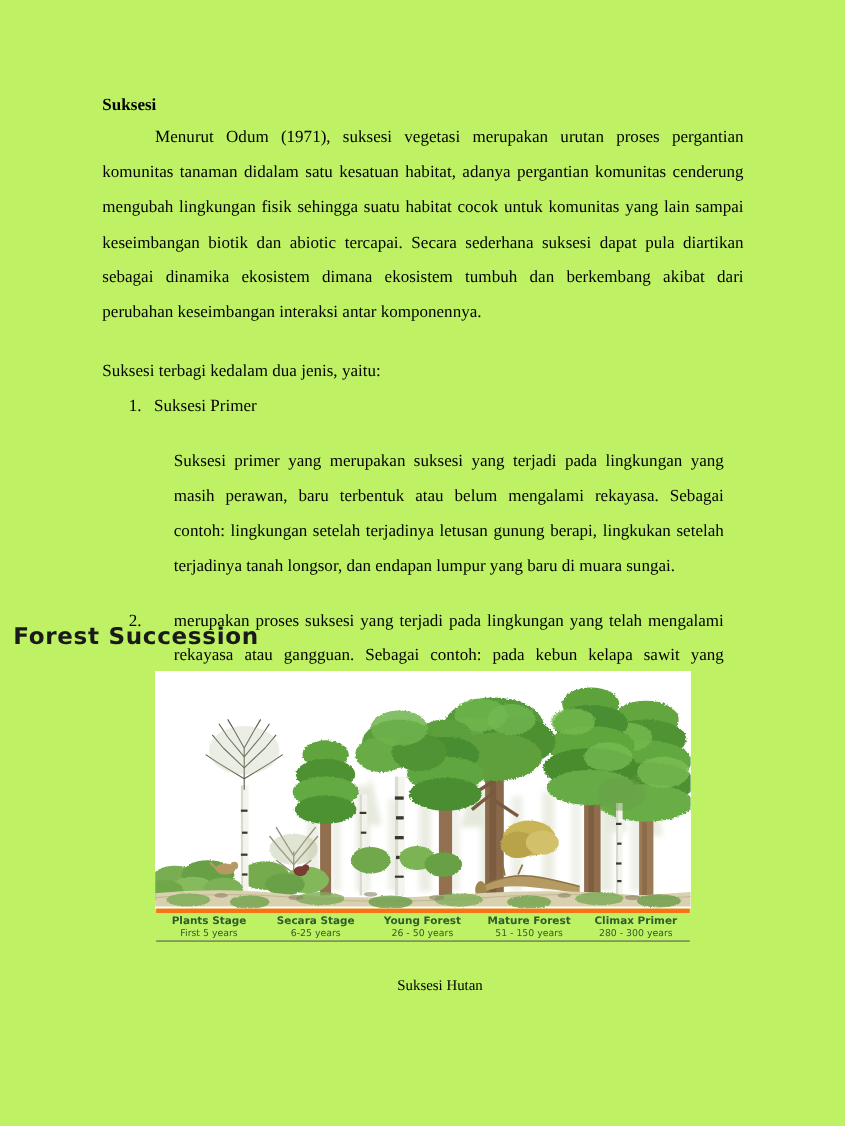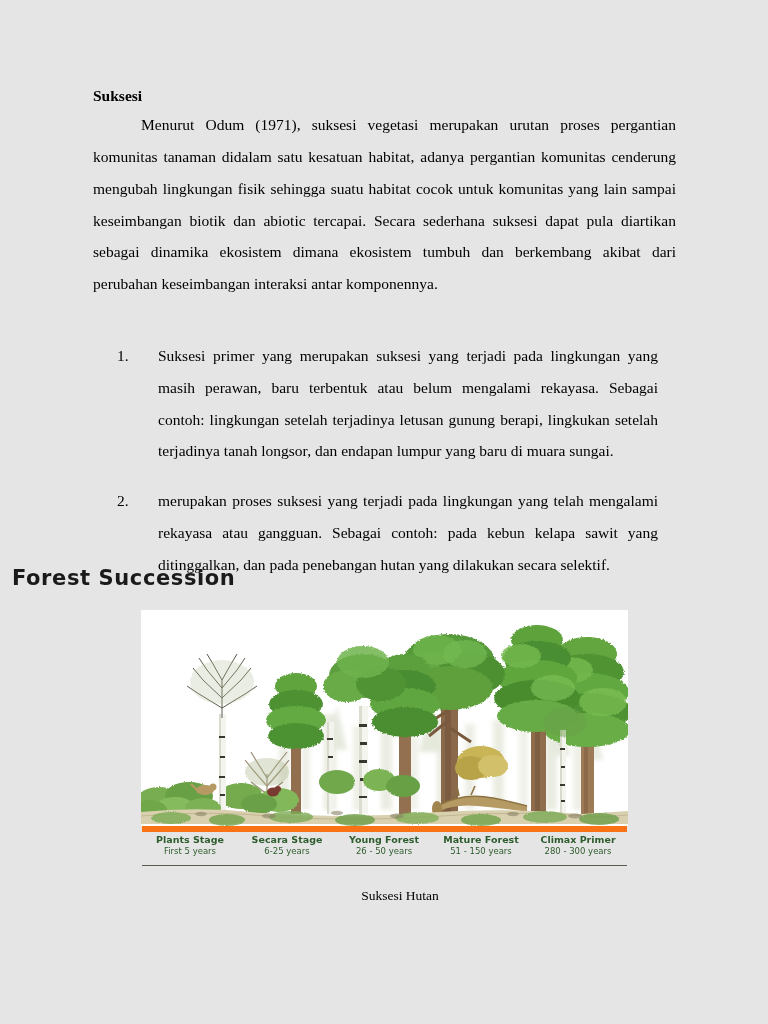--- a/index.html
+++ b/index.html
@@ -14,21 +14,21 @@
     overflow: hidden;
     font-family: "Liberation Serif", "DejaVu Serif", serif;
     color: #000000;
   }
 
   .page {
     position: absolute;
     left: 0; top: 0;
     width: 768px;
     height: 1024px;
-    background: #e5e5e5;
+    background: #bef264;
   }
 
   .content {
     position: absolute;
     left: 93px;
     top: 86px;
     width: 583px;
   }
 
   .section-heading {
@@ -118,23 +118,23 @@
   }
 
   .scene svg { display: block; }
 
   
   .stage-band {
     position: absolute;
     left: 1px;
     top: 216px;
     width: 485px;
-    border-top: 6px solid #f97316;
+    border-top: 4px solid #f97316;
     border-bottom: 1px solid #5a5a52;
-    height: 40px;
+    height: 30px;
     display: flex;
     box-sizing: border-box;
   }
   .stage-cell {
     flex: 1 1 0;
     text-align: center;
     font-family: "DejaVu Sans", sans-serif;
     color: #2d5c2d;
     padding-top: 2px;
     box-sizing: border-box;
@@ -168,24 +168,26 @@
 <div class="page">
 
   <div class="content">
 
     <div class="section-heading">Suksesi</div>
 
     <p class="body-text indented">Menurut Odum (1971), suksesi vegetasi merupakan urutan proses pergantian komunitas tanaman didalam satu kesatuan habitat, adanya pergantian komunitas cenderung mengubah lingkungan fisik sehingga suatu habitat cocok untuk komunitas yang lain sampai keseimbangan biotik dan abiotic tercapai. Secara sederhana suksesi dapat pula diartikan sebagai dinamika ekosistem dimana ekosistem tumbuh dan berkembang akibat dari perubahan keseimbangan interaksi antar komponennya.</p>
 
     <div class="spacer-md"></div>
 
+    <p class="lead-line">Suksesi terbagi kedalam dua jenis, yaitu:</p>
 
     <ol class="numbered">
       <li>
         <span class="li-num">1.</span>
+        <div class="li-title">Suksesi Primer</div>
         <p class="li-body">Suksesi primer yang merupakan suksesi yang terjadi pada lingkungan yang masih perawan, baru terbentuk atau belum mengalami rekayasa. Sebagai contoh: lingkungan setelah terjadinya letusan gunung berapi, lingkukan setelah terjadinya tanah longsor, dan endapan lumpur yang baru di muara sungai.</p>
       </li>
       <li>
         <span class="li-num">2.</span>
         <p class="li-body">merupakan proses suksesi yang terjadi pada lingkungan yang telah mengalami rekayasa atau gangguan. Sebagai contoh: pada kebun kelapa sawit yang ditinggalkan, dan pada penebangan hutan yang dilakukan secara selektif.</p>
       </li>
     </ol>
 
   </div>
 

